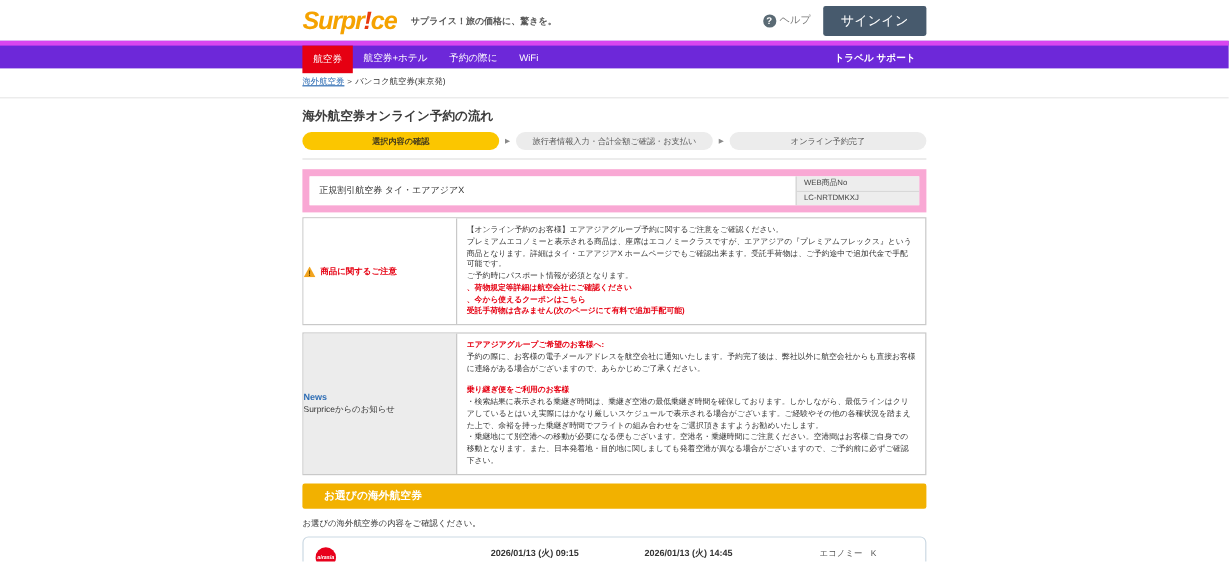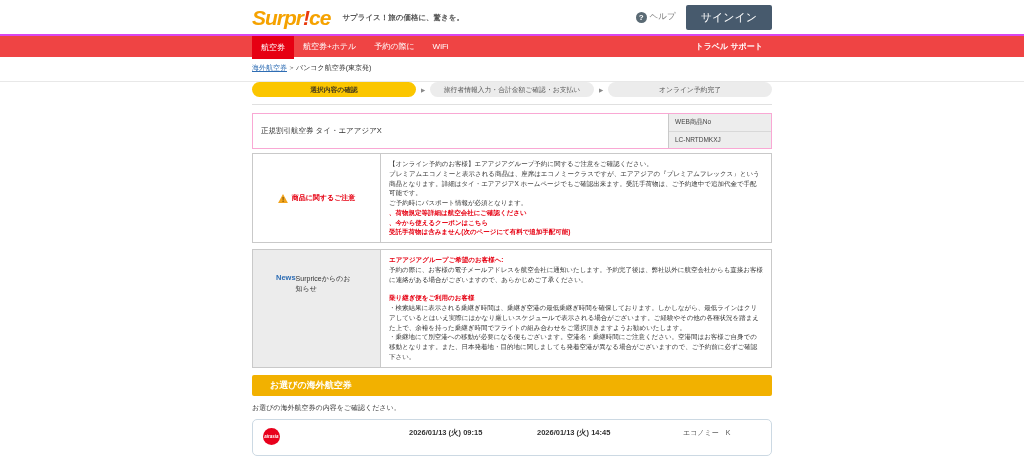--- a/index.html
+++ b/index.html
@@ -18,21 +18,21 @@
   .logo .bang { color:#E8380D; }
   .tagline { font-size:7.5px; font-weight:bold; color:#555; margin-left:12px; margin-top:2px; }
   .header-right { margin-left:auto; display:flex; align-items:center; gap:10px; }
   .help { display:flex; align-items:center; gap:3px; color:#777; font-size:8.5px; cursor:pointer; }
   .help-icon { width:11px; height:11px; border-radius:50%; background:#5a6a74; color:#fff; font-size:8px; font-weight:bold;
                display:flex; align-items:center; justify-content:center; }
   .signin-btn { background:#475A6D; color:#fff; font-size:11px; border:none; padding:5px 15px; border-radius:2px; cursor:pointer;
                 font-family:inherit; }
 
   
-  .nav { height:23px; background:#ef4444; border-top:2px solid #d946ef; }
+  .nav { height:23px; background:#6d28d9; border-top:4px solid #d946ef; }
   .nav-inner { display:flex; align-items:stretch; height:21px; font-size:8px; overflow:visible; }
   .nav-item { color:#fff; padding:0 9px; display:flex; align-items:center; cursor:pointer; white-space:nowrap; }
   .nav-item.active { background:#E60012; height:23px; position:relative; z-index:2; }
   .nav-right { margin-left:auto; color:#fff; display:flex; align-items:center; cursor:pointer;font-weight:bold; }
 
   
   .breadcrumb-band { border-bottom:1px solid #E8E8E8; }
   .breadcrumb { padding:6px 0 8px; font-size:7px; color:#333; }
   .breadcrumb a { color:#2E6DB4; text-decoration:underline; cursor:pointer; }
   .crumb-sep { margin:0 1px; }
@@ -40,30 +40,30 @@
   
   .page-title { font-size:10.5px; font-weight:bold; color:#3C3C3C; margin:8px 0 6px; }
   .steps-wrap { border-bottom:1px solid #E0E0E0; padding-bottom:7px; }
   .steps { display:flex; align-items:center; }
   .step-pill { flex:1; height:15px; border-radius:8px; background:#ECECEC; color:#555; font-size:6.8px;
                display:flex; align-items:center; justify-content:center; white-space:nowrap; }
   .step-pill.active { background:#FBC600; color:#443a1a; font-weight:bold; }
   .step-sep { width:14px; text-align:center; font-size:5.5px; color:#8a8a8a; }
 
   
-  .product-table { display:flex; border:1px solid #f9a8d4; margin-top:8px; height:36px; }
+  .product-table { display:flex; border:6px solid #f9a8d4; margin-top:8px; height:36px; }
   .product-name { flex:1; display:flex; align-items:center; padding:0 8px; font-size:7.5px; color:#333;
                   border-right:1px solid #C9C9C9; background:#fff; }
   .product-no { width:102px; display:flex; flex-direction:column; font-size:6.5px; color:#444; }
   .product-no-row { flex:1; background:#EDEDED; display:flex; align-items:center; padding:0 6px; }
   .product-no-row + .product-no-row { border-top:1px solid #D8D8D8; }
 
   
   .info-row { display:flex; border:1px solid #C9C9C9; margin-top:4px; }
-  .info-label { width:128px; border-right:1px solid #C9C9C9; padding:23px; display:flex; 
+  .info-label { width:128px; border-right:1px solid #C9C9C9; padding:0; display:flex; flex-direction:column;
                 justify-content:center; font-size:7px; background:#fff; }
   .notice-label-inner { display:flex; align-items:center; gap:4px; color:#E60012; font-weight:bold; }
   .info-body { flex:1; padding:5px 8px; font-size:6.5px; line-height:1.5; color:#333; }
   .red-bold { color:#E60012; font-weight:bold; }
   .link-line { cursor:pointer; }
   .news-row { margin-top:6px; }
   .news-label-cell { background:#ECECEC; }
   .news-title { color:#2E6DB4; font-weight:bold; font-size:7.5px; }
   .news-sub { color:#333; margin-top:1px; }
   .news-heading { color:#E60012; font-weight:bold; }
@@ -112,20 +112,21 @@
 </nav>
 
 <div class="breadcrumb-band">
   <div class="container breadcrumb">
     <a>海外航空券</a><span class="crumb-sep">＞</span><span>バンコク航空券(東京発)</span>
   </div>
 </div>
 
 <main class="container">
 
+  <h1 class="page-title">海外航空券オンライン予約の流れ</h1>
 
   <div class="steps-wrap">
     <div class="steps">
       <div class="step-pill active">選択内容の確認</div>
       <div class="step-sep">▶</div>
       <div class="step-pill">旅行者情報入力・合計金額ご確認・お支払い</div>
       <div class="step-sep">▶</div>
       <div class="step-pill">オンライン予約完了</div>
     </div>
   </div>

